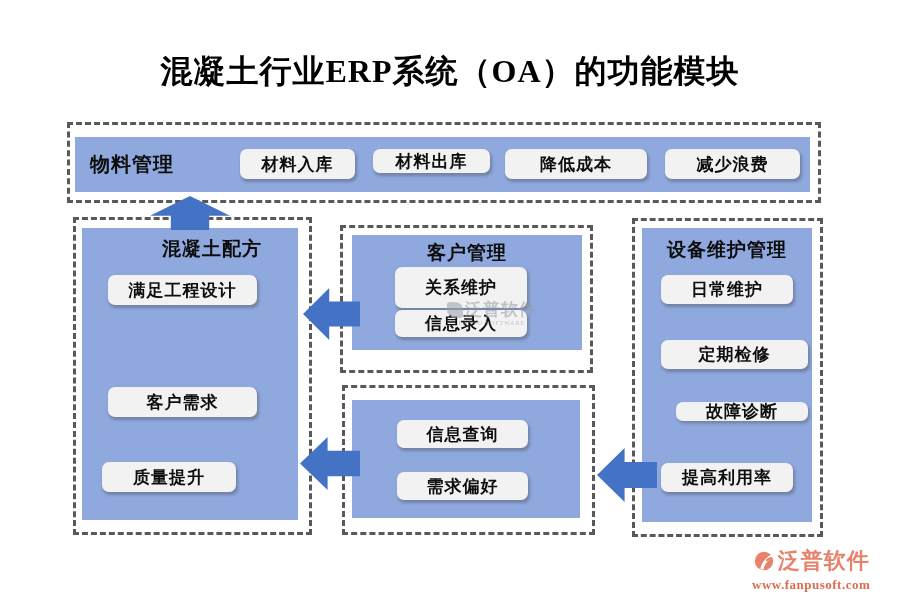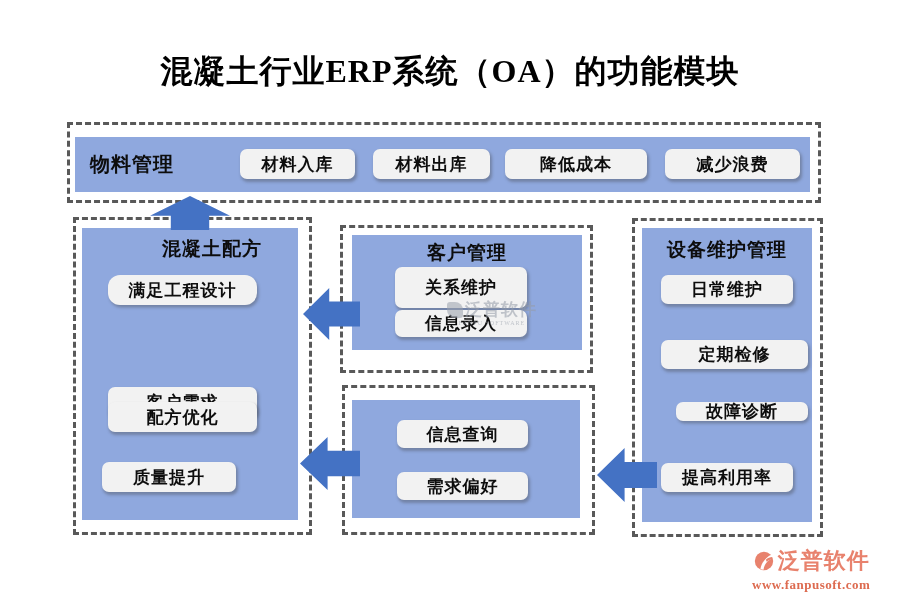--- a/index.html
+++ b/index.html
@@ -91,31 +91,30 @@
 <body>
 
 <div class="stage">
 
   <h1 class="title">混凝土行业ERP系统（OA）的功能模块</h1>
 
   <div class="dashed frame-top"></div>
   <div class="panel panel-top">
     <span class="bar-label">物料管理</span>
     <div class="pill" style="left:165px;top:12px;width:115px;height:30px;">材料入库</div>
-    <div class="pill" style="left:298px;top:12px;width:117px;height:30px;">材料出库</div>
+    <div class="pill" style="left:298px;top:12px;width:117px;height:24px;">材料出库</div>
     <div class="pill" style="left:430px;top:12px;width:142px;height:30px;">降低成本</div>
     <div class="pill" style="left:590px;top:12px;width:135px;height:30px;">减少浪费</div>
   </div>
 
   <div class="dashed frame-left"></div>
   <div class="panel panel-left">
     <span class="module-title" style="top:8px;">混凝土配方</span>
-    <div class="pill" style="left:26px;top:47px;width:149px;height:30px;border-radius:12px;">满足工程设计</div>
+    <div class="pill" style="left:26px;top:47px;width:149px;height:30px;">满足工程设计</div>
     <div class="pill" style="left:26px;top:112px;width:149px;height:30px;margin-top:47px;">客户需求</div>
-    <div class="pill" style="left:26px;top:174px;width:149px;height:30px;">配方优化</div>
     <div class="pill" style="left:20px;top:234px;width:134px;height:30px;">质量提升</div>
   </div>
 
   <div class="dashed frame-mid-top"></div>
   <div class="panel panel-customer">
     <span class="module-title" style="top:5px;">客户管理</span>
     <div class="pill" style="left:43px;top:32px;width:132px;height:41px;">关系维护</div>
     <div class="pill" style="left:43px;top:75px;width:132px;height:27px;">信息录入</div>
   </div>
 

